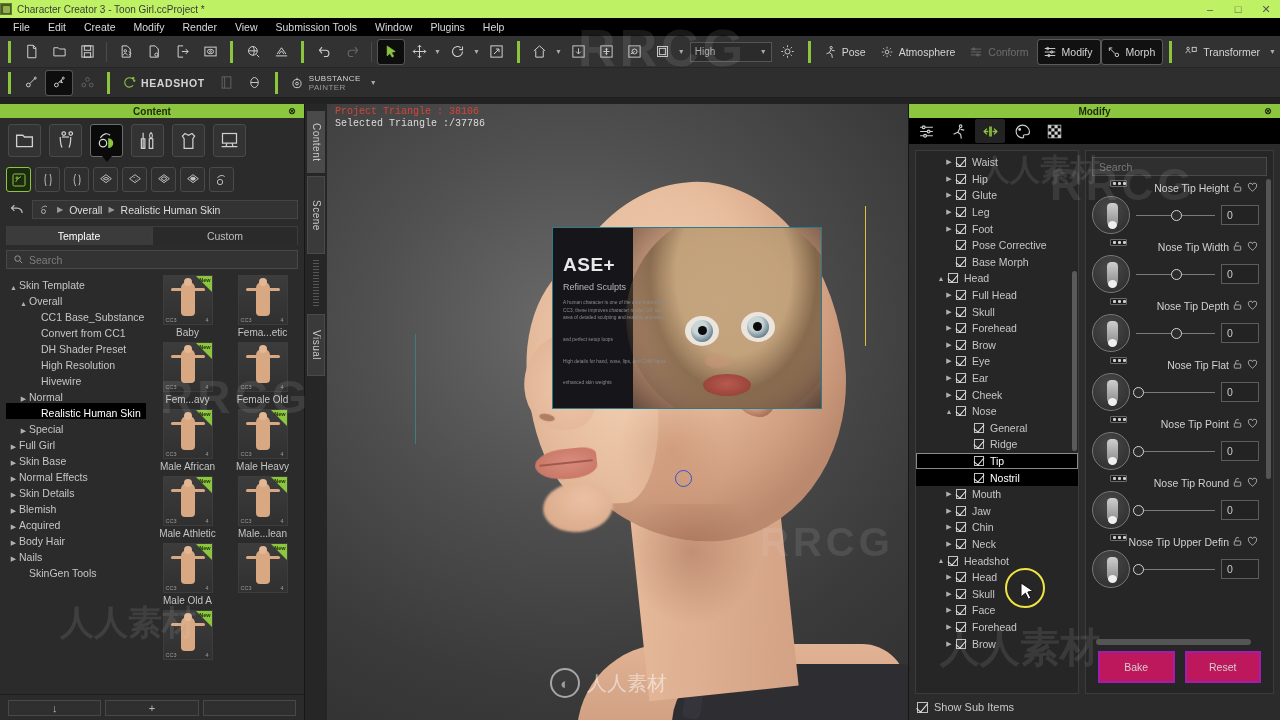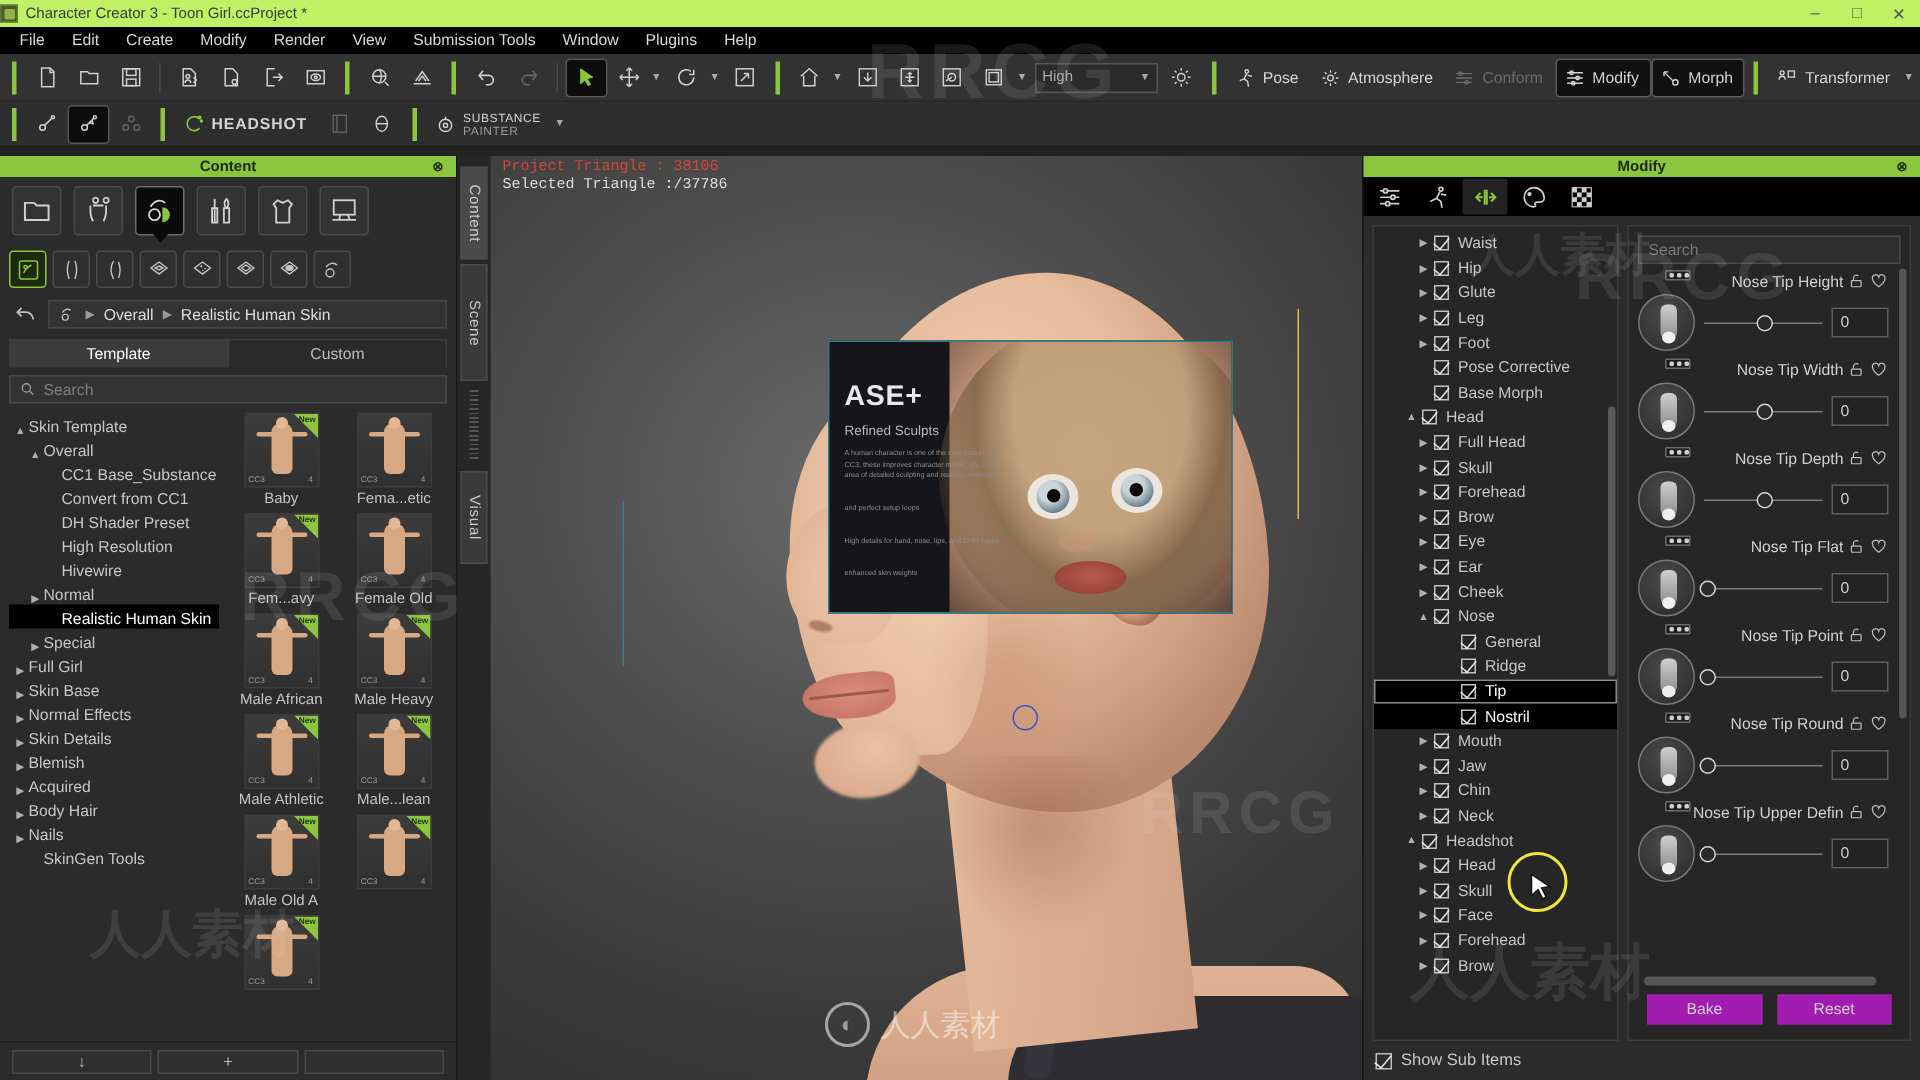--- a/index.html
+++ b/index.html
@@ -341,21 +341,21 @@
     position:absolute; width:11px; height:11px; border-radius:50%; border:1.4px solid #d5d5d5;
     background:#2b2b2b;
   }
   .sl-val {
     width:38px; height:20px; border:1px solid #5c5c5c; background:#232323; color:#ccc;
     font-size:10.5px; display:flex; align-items:center; padding-left:5px; flex:0 0 38px;
   }
   .vscroll { position:absolute; right:2px; top:28px; width:5px; height:300px; background:#555; border-radius:3px;}
   .hscroll { height:6px; background:#555; border-radius:3px; margin:4px 16px 6px 4px; }
   .modfooter { display:flex; gap:10px; padding:0 6px 4px 6px; }
-  .mfbtn { flex:1; height:20px; border:2px solid #a21caf; background:#a21caf; color:#d0d0d0;
+  .mfbtn { flex:1; height:32px; border:2px solid #a21caf; background:#be185d; color:#d0d0d0;
     display:flex; align-items:center; justify-content:center; font-size:10.5px; }
   .rp-bottom { height:26px; display:flex; align-items:center; padding:0 8px; gap:6px; }
   .rp-bottom .cb2 { width:11px; height:11px; border:1px solid #c0c0c0; position:relative; }
   .rp-bottom .cb2::after {
     content:""; position:absolute; left:1px; top:-2px; width:5px; height:10px;
     border:solid #e8e8e8; border-width:0 1.6px 1.6px 0; transform:rotate(40deg);
   }
   .cursor-hl {
     position:absolute; left:1005px; top:464px; width:40px; height:40px;
     border:2.4px solid #f0e442; border-radius:50%; z-index:40;

